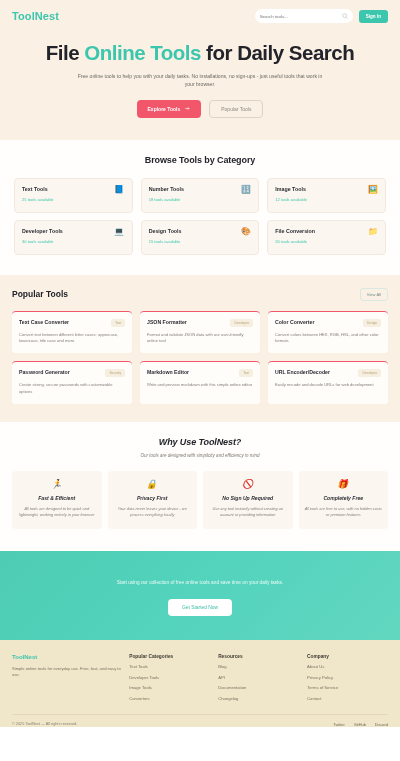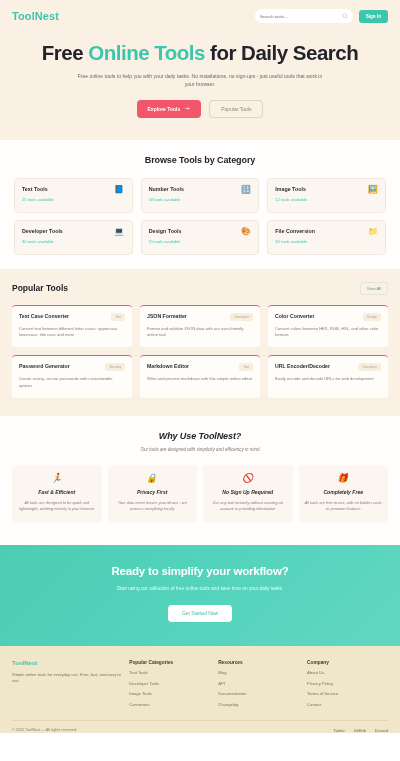--- a/index.html
+++ b/index.html
@@ -110,21 +110,21 @@
     border-radius: 4px;
     padding: 5px 11px;
     cursor: pointer;
     font-family: "Liberation Sans", sans-serif;
   }
   .arrow-icon { width: 5px; height: 5px; }
 
   
   .section-categories {
     background: #fffefc;
-    padding: 15px 14px 14px;
+    padding: 15px 14px 20px;
   }
   .section-title {
     text-align: center;
     font-size: 9px;
     font-weight: bold;
     color: #23232b;
     letter-spacing: -.1px;
   }
   .cat-grid {
     margin-top: 13px;
@@ -358,21 +358,21 @@
       <svg class="search-icon" viewBox="0 0 16 16">
         <circle cx="7" cy="7" r="5" fill="none" stroke="#7a7a7a" stroke-width="1.8"></circle>
         <line x1="11" y1="11" x2="15" y2="15" stroke="#7a7a7a" stroke-width="1.8"></line>
       </svg>
     </div>
     <button class="signin-btn">Sign In</button>
   </div>
 </div>
 
 <div class="hero">
-  <h1><span>Free </span><span class="accent">Online Tools</span><span> for Daily Search</span></h1>
+  <h1><span>File </span><span class="accent">Online Tools</span><span> for Daily Search</span></h1>
   <p>Free online tools to help you with your daily tasks. No installations, no sign-ups - just useful tools that work in your browser.</p>
   <div class="hero-buttons">
     <button class="btn-primary">
       <span>Explore Tools</span>
       <svg class="arrow-icon" viewBox="0 0 16 16">
         <line x1="1" y1="8" x2="13" y2="8" stroke="#fff" stroke-width="2"></line>
         <polyline points="9,4 13,8 9,12" fill="none" stroke="#fff" stroke-width="2"></polyline>
       </svg>
     </button>
     <button class="btn-outline">Popular Tools</button>
@@ -499,21 +499,20 @@
     </div>
     <div class="feat-card">
       <span class="feat-emoji">🎁</span>
       <span class="feat-title">Completely Free</span>
       <span class="feat-desc">All tools are free to use, with no hidden costs or premium features</span>
     </div>
   </div>
 </div>
 
 <div class="cta">
-  <h2>Ready to simplify your workflow?</h2>
   <p>Start using our collection of free online tools and save time on your daily tasks.</p>
   <button class="cta-btn">Get Started Now</button>
 </div>
 
 <div class="footer">
   <div class="footer-cols">
     <div>
       <div class="footer-logo">ToolNest</div>
       <div class="footer-about">Simple online tools for everyday use. Free, fast, and easy to use.</div>
     </div>

